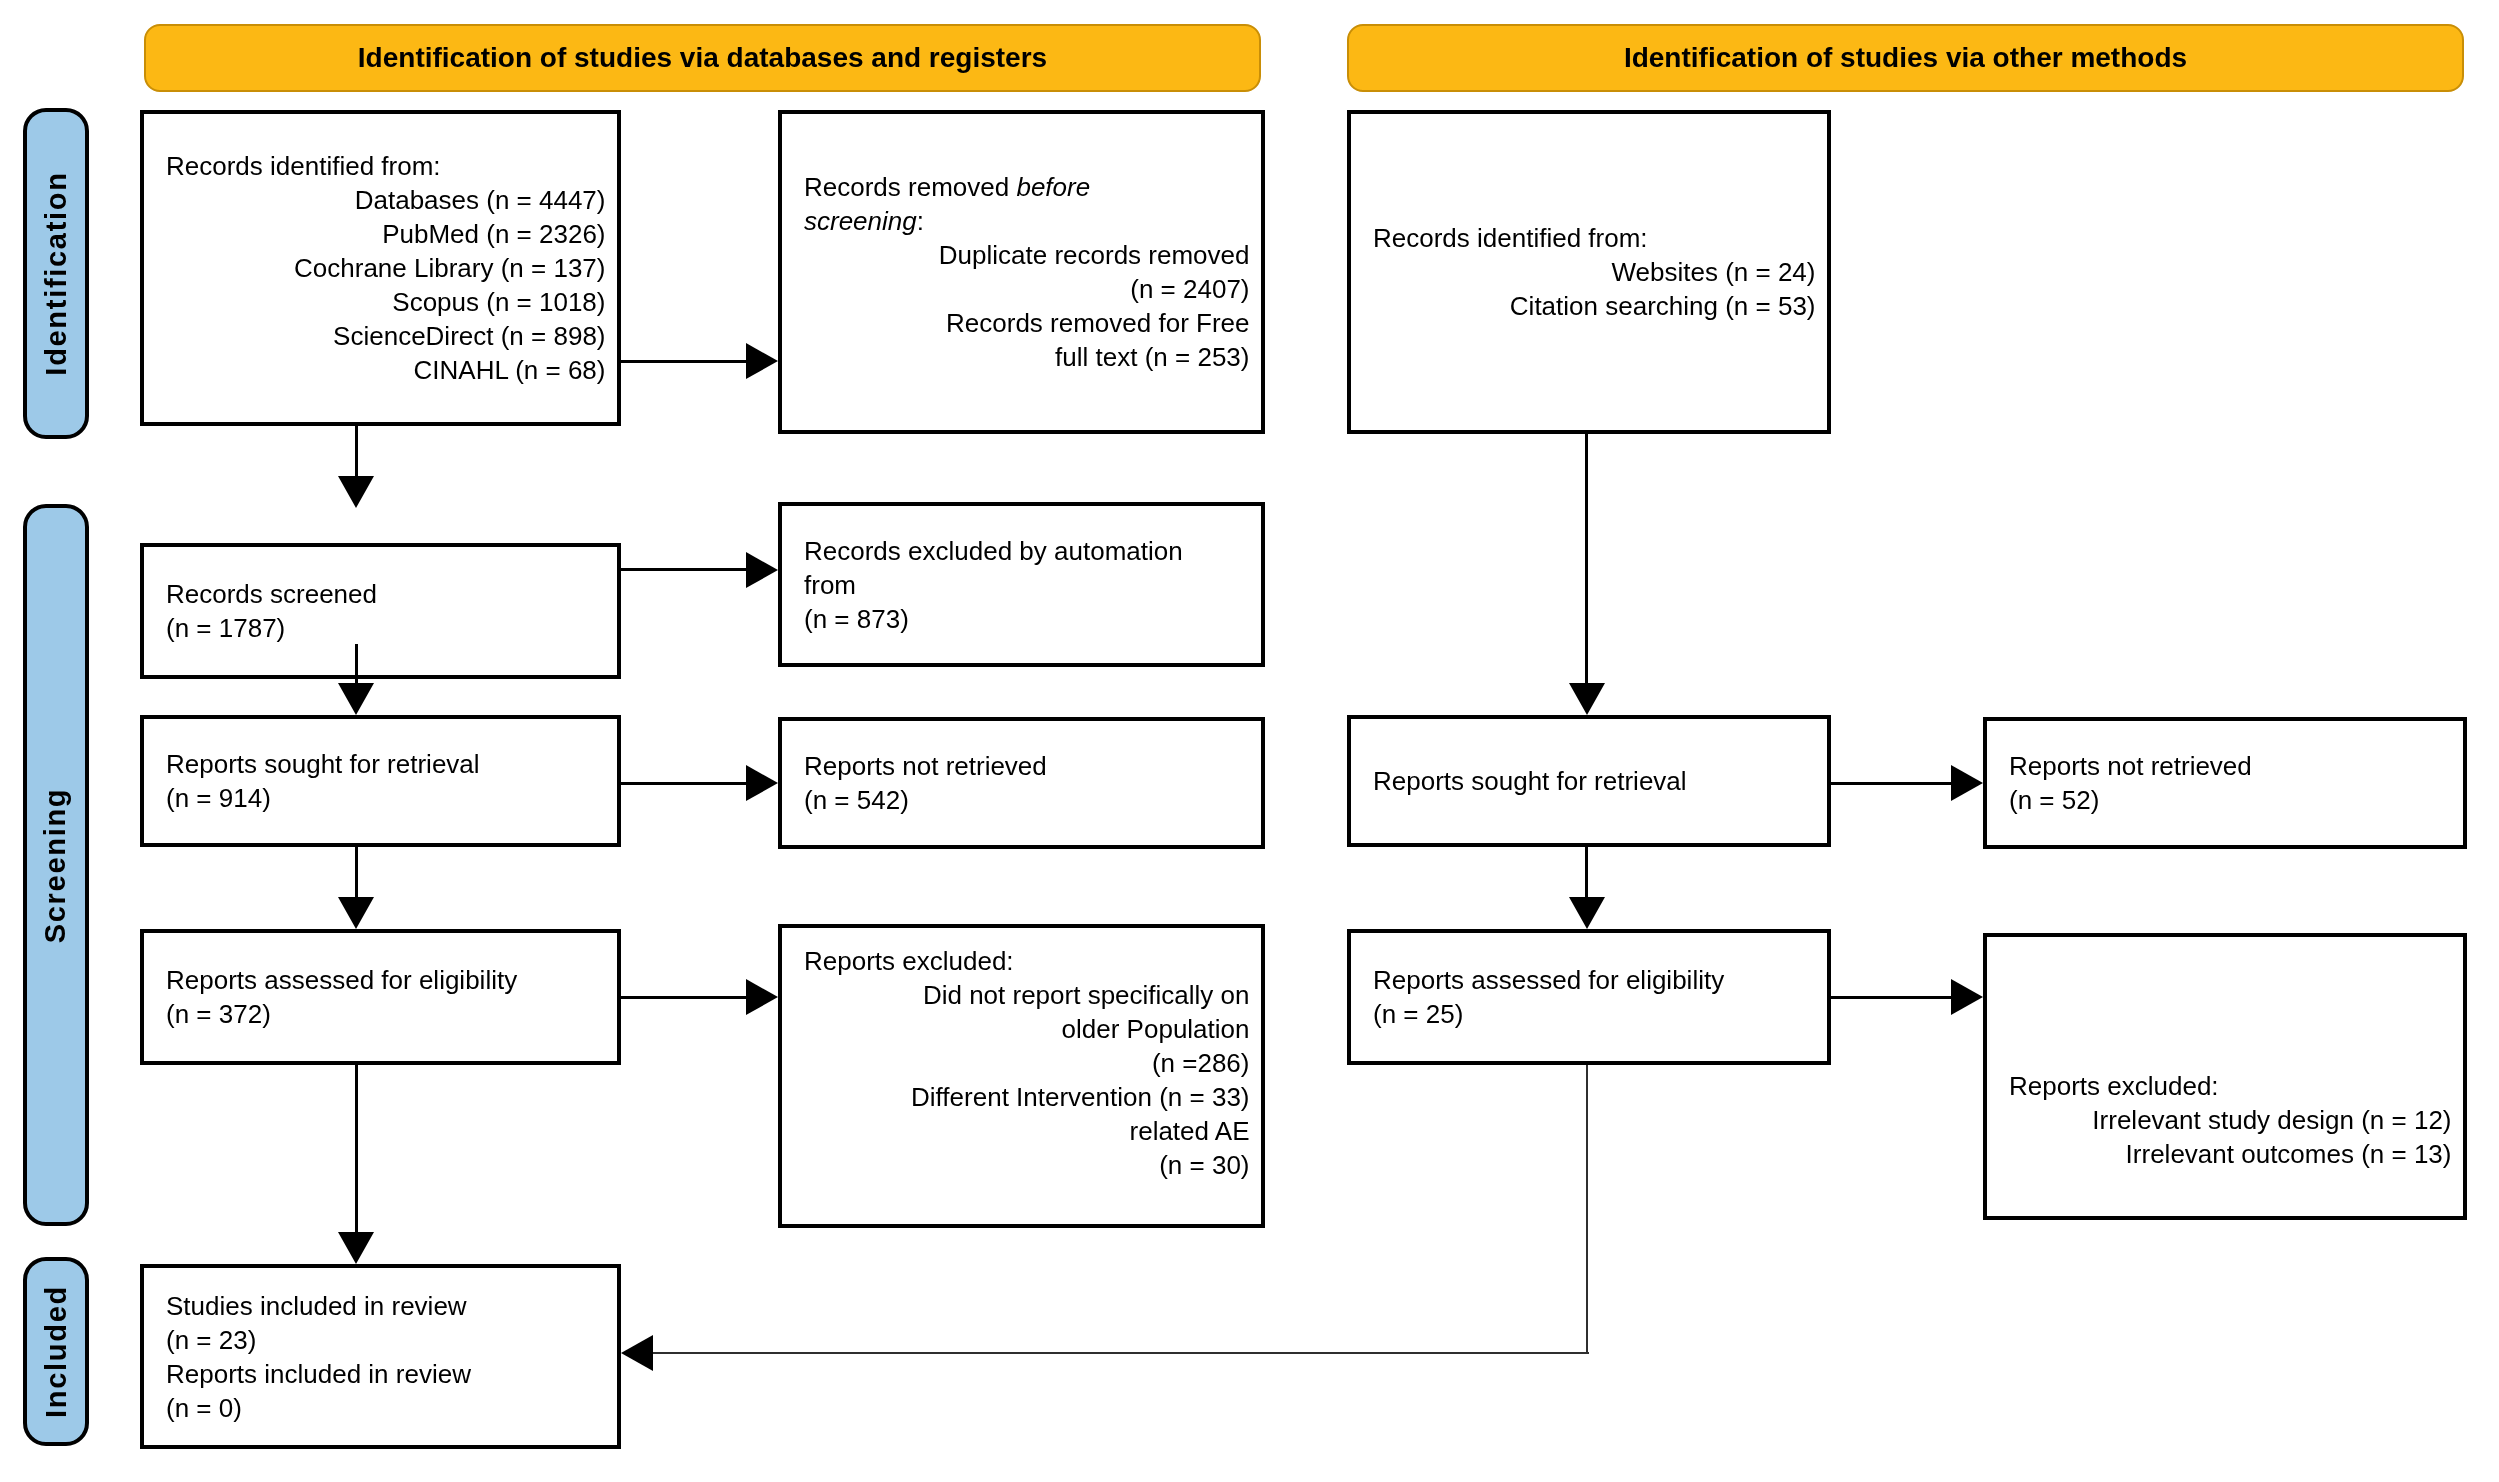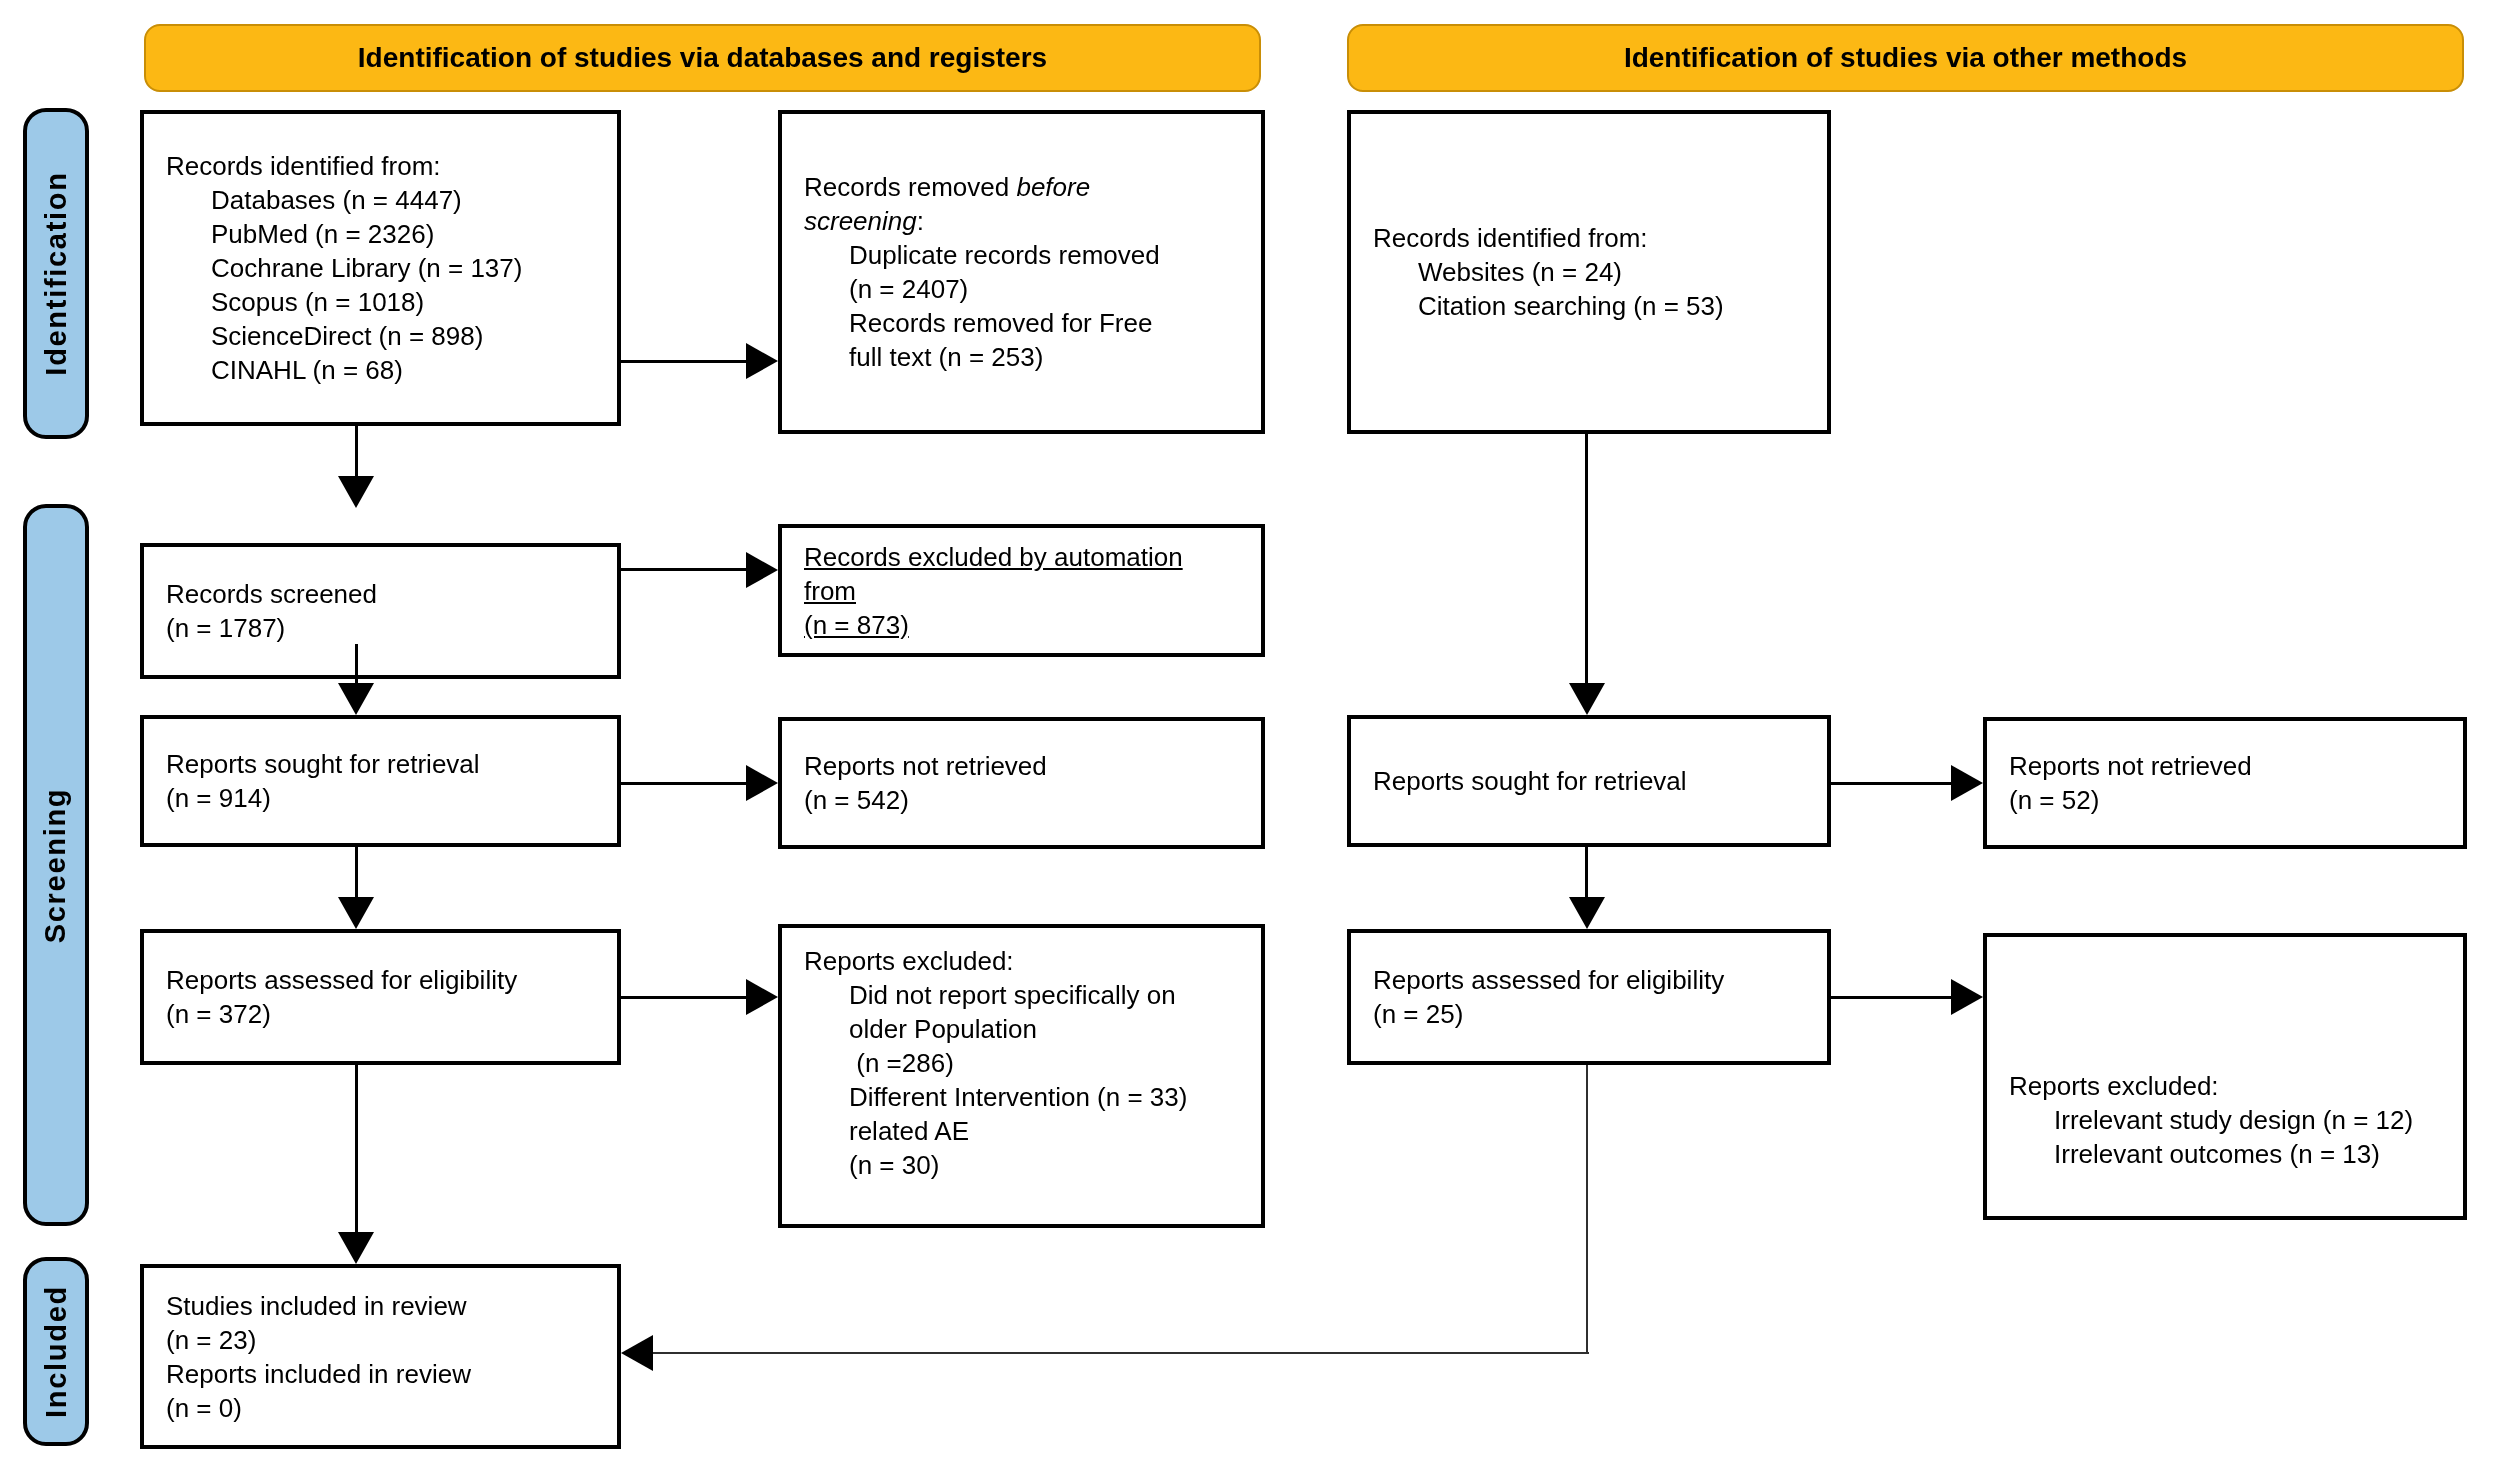--- a/index.html
+++ b/index.html
@@ -42,21 +42,21 @@
     box-sizing:border-box;
     display:flex;flex-direction:column;justify-content:center;
     padding-left:22px;padding-right:11.5px;
   }
   .box.top-align{justify-content:flex-start;padding-top:16px;}
   .ln{
     font-size:26px;line-height:34px;
     white-space:pre-wrap;
   }
   .ln em{font-style:italic;margin-top:12px;}
-  .ind{padding-left:45px;}
+  .ind{padding-left:45px;text-align:right;}
   .vl{position:absolute;width:2.9px;background:#000;}
   .hl{position:absolute;height:2.9px;background:#000;}
   .hl.gray, .vl.gray{background:#2f2f2f;}
   .ah-down{position:absolute;width:0;height:0;
     border-left:18px solid transparent;border-right:18px solid transparent;
     border-top:32px solid #000;}
   .ah-right{position:absolute;width:0;height:0;
     border-top:18px solid transparent;border-bottom:18px solid transparent;
     border-left:32px solid #000;}
   .ah-left{position:absolute;width:0;height:0;
@@ -108,21 +108,21 @@
     <div class="ln">Records identified from:</div>
     <div class="ln ind">Websites (n = 24)</div>
     <div class="ln ind">Citation searching (n = 53)</div>
   </div>
 
   <div class="box" style="left:140px;top:508px;width:481px;height:136px;margin-top:35px;">
     <div class="ln">Records screened</div>
     <div class="ln">(n = 1787)</div>
   </div>
 
-  <div class="box" style="left:778px;top:524px;width:487px;height:133px;text-decoration:underline;">
+  <div class="box" style="left:778px;top:502px;width:487px;height:165px;">
     <div class="ln">Records excluded by automation</div>
     <div class="ln">from</div>
     <div class="ln">(n = 873)</div>
   </div>
 
   <div class="box" style="left:140px;top:715px;width:481px;height:132px;">
     <div class="ln">Reports sought for retrieval</div>
     <div class="ln">(n = 914)</div>
   </div>
 

